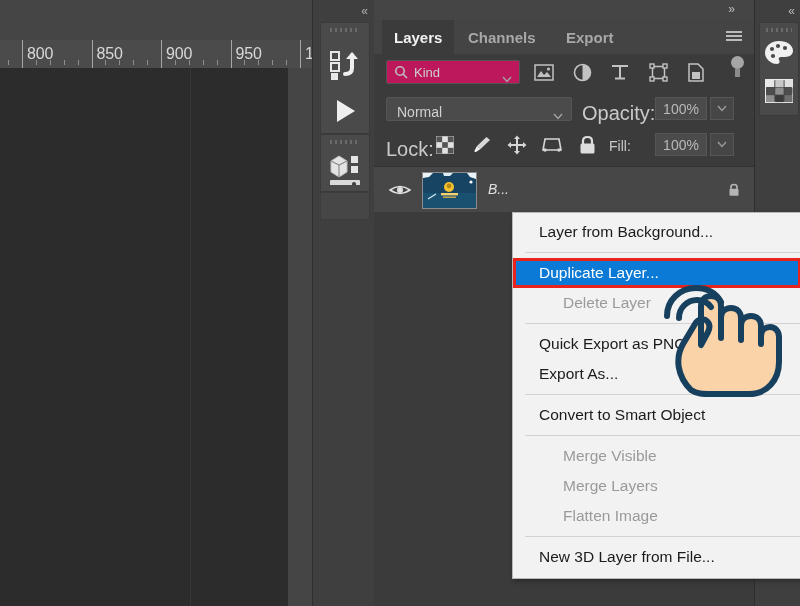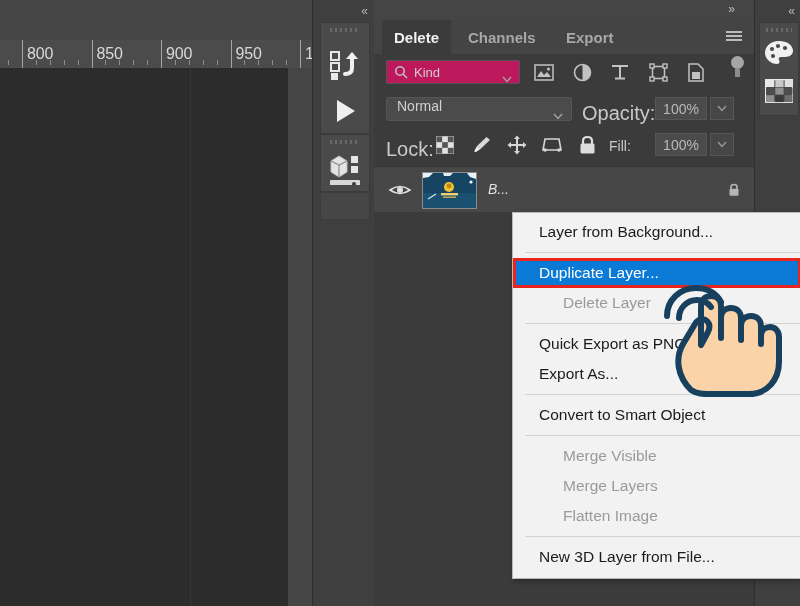--- a/index.html
+++ b/index.html
@@ -238,21 +238,21 @@
     width: 380px; height: 36px;
   }
   .blend-select {
     position: absolute;
     left: 12px; top: 5px;
     width: 186px; height: 24px;
     background: #4b4b4b;
     border: 1px solid #555555;
     border-radius: 2px;
     box-sizing: border-box;
-    display: flex; align-items: flex-start;
+    display: flex; align-items: flex-end;
     cursor: pointer;
   }
   .blend-select .blend-label {
     margin-left: 10px;
     font-size: 14px;
     color: #d0d0d0;
   }
   .blend-select .caret { position: absolute; right: 8px; top: 8px; }
   .opacity-label {
     position: absolute;
@@ -541,21 +541,21 @@
     <div class="dock-group g3"></div>
   </div>
 
   <div class="layers-panel">
 
     <div class="panel-topbar">
       <div class="collapse-arrows">»</div>
     </div>
 
     <div class="tab-strip">
-      <div class="tab active" style="left:8px;">Delete</div>
+      <div class="tab active" style="left:8px;">Layers</div>
       <div class="tab" style="left:82px;">Channels</div>
       <div class="tab" style="left:180px;">Export</div>
       <div class="tab-menu-btn">
         <i></i>
           <i></i>
           <i></i>
       </div>
     </div>
 
     <div class="panel-body">

